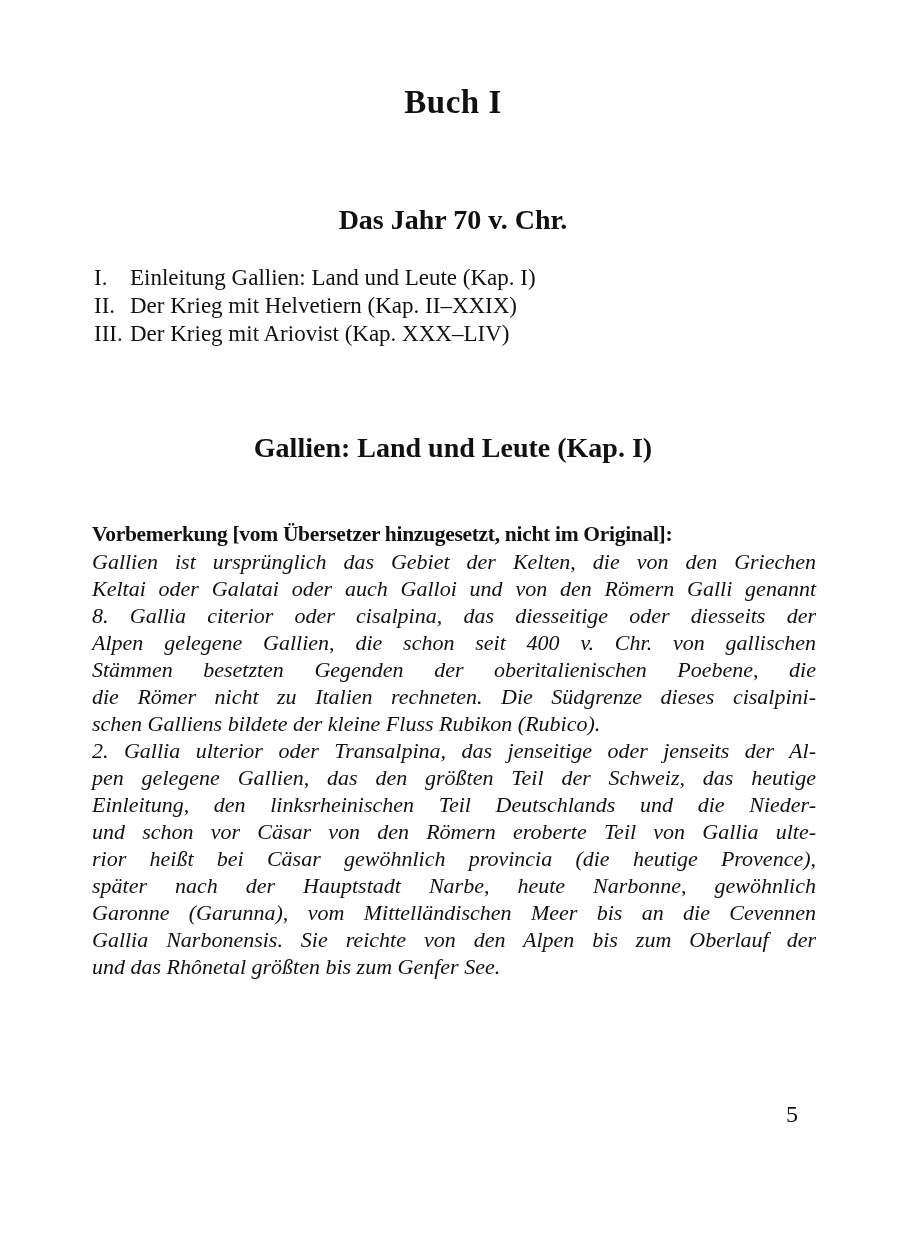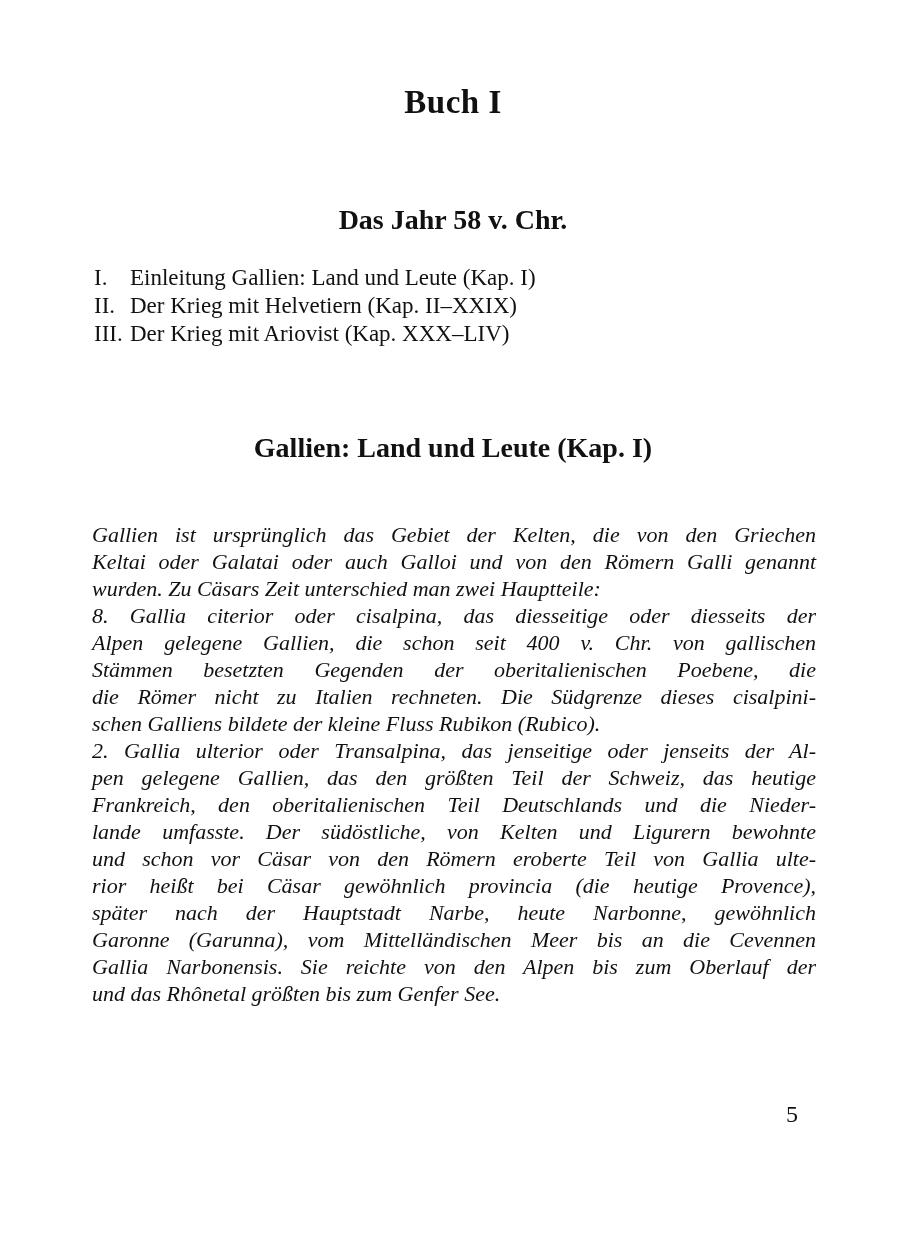--- a/index.html
+++ b/index.html
@@ -100,21 +100,21 @@
       font-size: 24px;
     }
   </style>
 </head>
 <body>
 
 <div class="page">
 
   <h1 class="book-title">Buch I</h1>
 
-  <h2 class="chapter-title">Das Jahr 58 v. Chr.</h2>
+  <h2 class="chapter-title">Das Jahr 70 v. Chr.</h2>
 
   <div class="toc">
     <div class="toc-row">
       <span class="toc-num">I.</span>
       <span class="toc-label">Einleitung Gallien: Land und Leute (Kap. I)</span>
     </div>
     <div class="toc-row">
       <span class="toc-num">II.</span>
       <span class="toc-label">Der Krieg mit Helvetiern (Kap. II–XXIX)</span>
     </div>
@@ -122,40 +122,39 @@
       <span class="toc-num">III.</span>
       <span class="toc-label">Der Krieg mit Ariovist (Kap. XXX–LIV)</span>
     </div>
   </div>
 
   <div class="section-heading">
     <div>Gallien: Land und Leute (Kap. I)</div>
   </div>
 
   <div class="note">
+    <div class="note-heading">Vorbemerkung [vom Übersetzer hinzugesetzt, nicht im Original]:</div>
 
     <div class="para">
       <div class="bline j">Gallien ist ursprünglich das Gebiet der Kelten, die von den Griechen</div>
       <div class="bline j">Keltai oder Galatai oder auch Galloi und von den Römern Galli genannt</div>
-      <div class="bline">wurden. Zu Cäsars Zeit unterschied man zwei Hauptteile:</div>
     </div>
 
     <div class="para">
       <div class="bline j">8. Gallia citerior oder cisalpina, das diesseitige oder diesseits der</div>
       <div class="bline j">Alpen gelegene Gallien, die schon seit 400 v. Chr. von gallischen</div>
       <div class="bline j">Stämmen besetzten Gegenden der oberitalienischen Poebene, die</div>
       <div class="bline j">die Römer nicht zu Italien rechneten. Die Südgrenze dieses cisalpini-</div>
       <div class="bline">schen Galliens bildete der kleine Fluss Rubikon (Rubico).</div>
     </div>
 
     <div class="para">
       <div class="bline j">2. Gallia ulterior oder Transalpina, das jenseitige oder jenseits der Al-</div>
       <div class="bline j">pen gelegene Gallien, das den größten Teil der Schweiz, das heutige</div>
-      <div class="bline j">Frankreich, den oberitalienischen Teil Deutschlands und die Nieder-</div>
-      <div class="bline j">lande umfasste. Der südöstliche, von Kelten und Ligurern bewohnte</div>
+      <div class="bline j">Einleitung, den linksrheinischen Teil Deutschlands und die Nieder-</div>
       <div class="bline j">und schon vor Cäsar von den Römern eroberte Teil von Gallia ulte-</div>
       <div class="bline j">rior heißt bei Cäsar gewöhnlich provincia (die heutige Provence),</div>
       <div class="bline j">später nach der Hauptstadt Narbe, heute Narbonne, gewöhnlich</div>
       <div class="bline j">Garonne (Garunna), vom Mittelländischen Meer bis an die Cevennen</div>
       <div class="bline j">Gallia Narbonensis. Sie reichte von den Alpen bis zum Oberlauf der</div>
       <div class="bline">und das Rhônetal größten bis zum Genfer See.</div>
     </div>
   </div>
 
   <div class="page-number">5</div>

